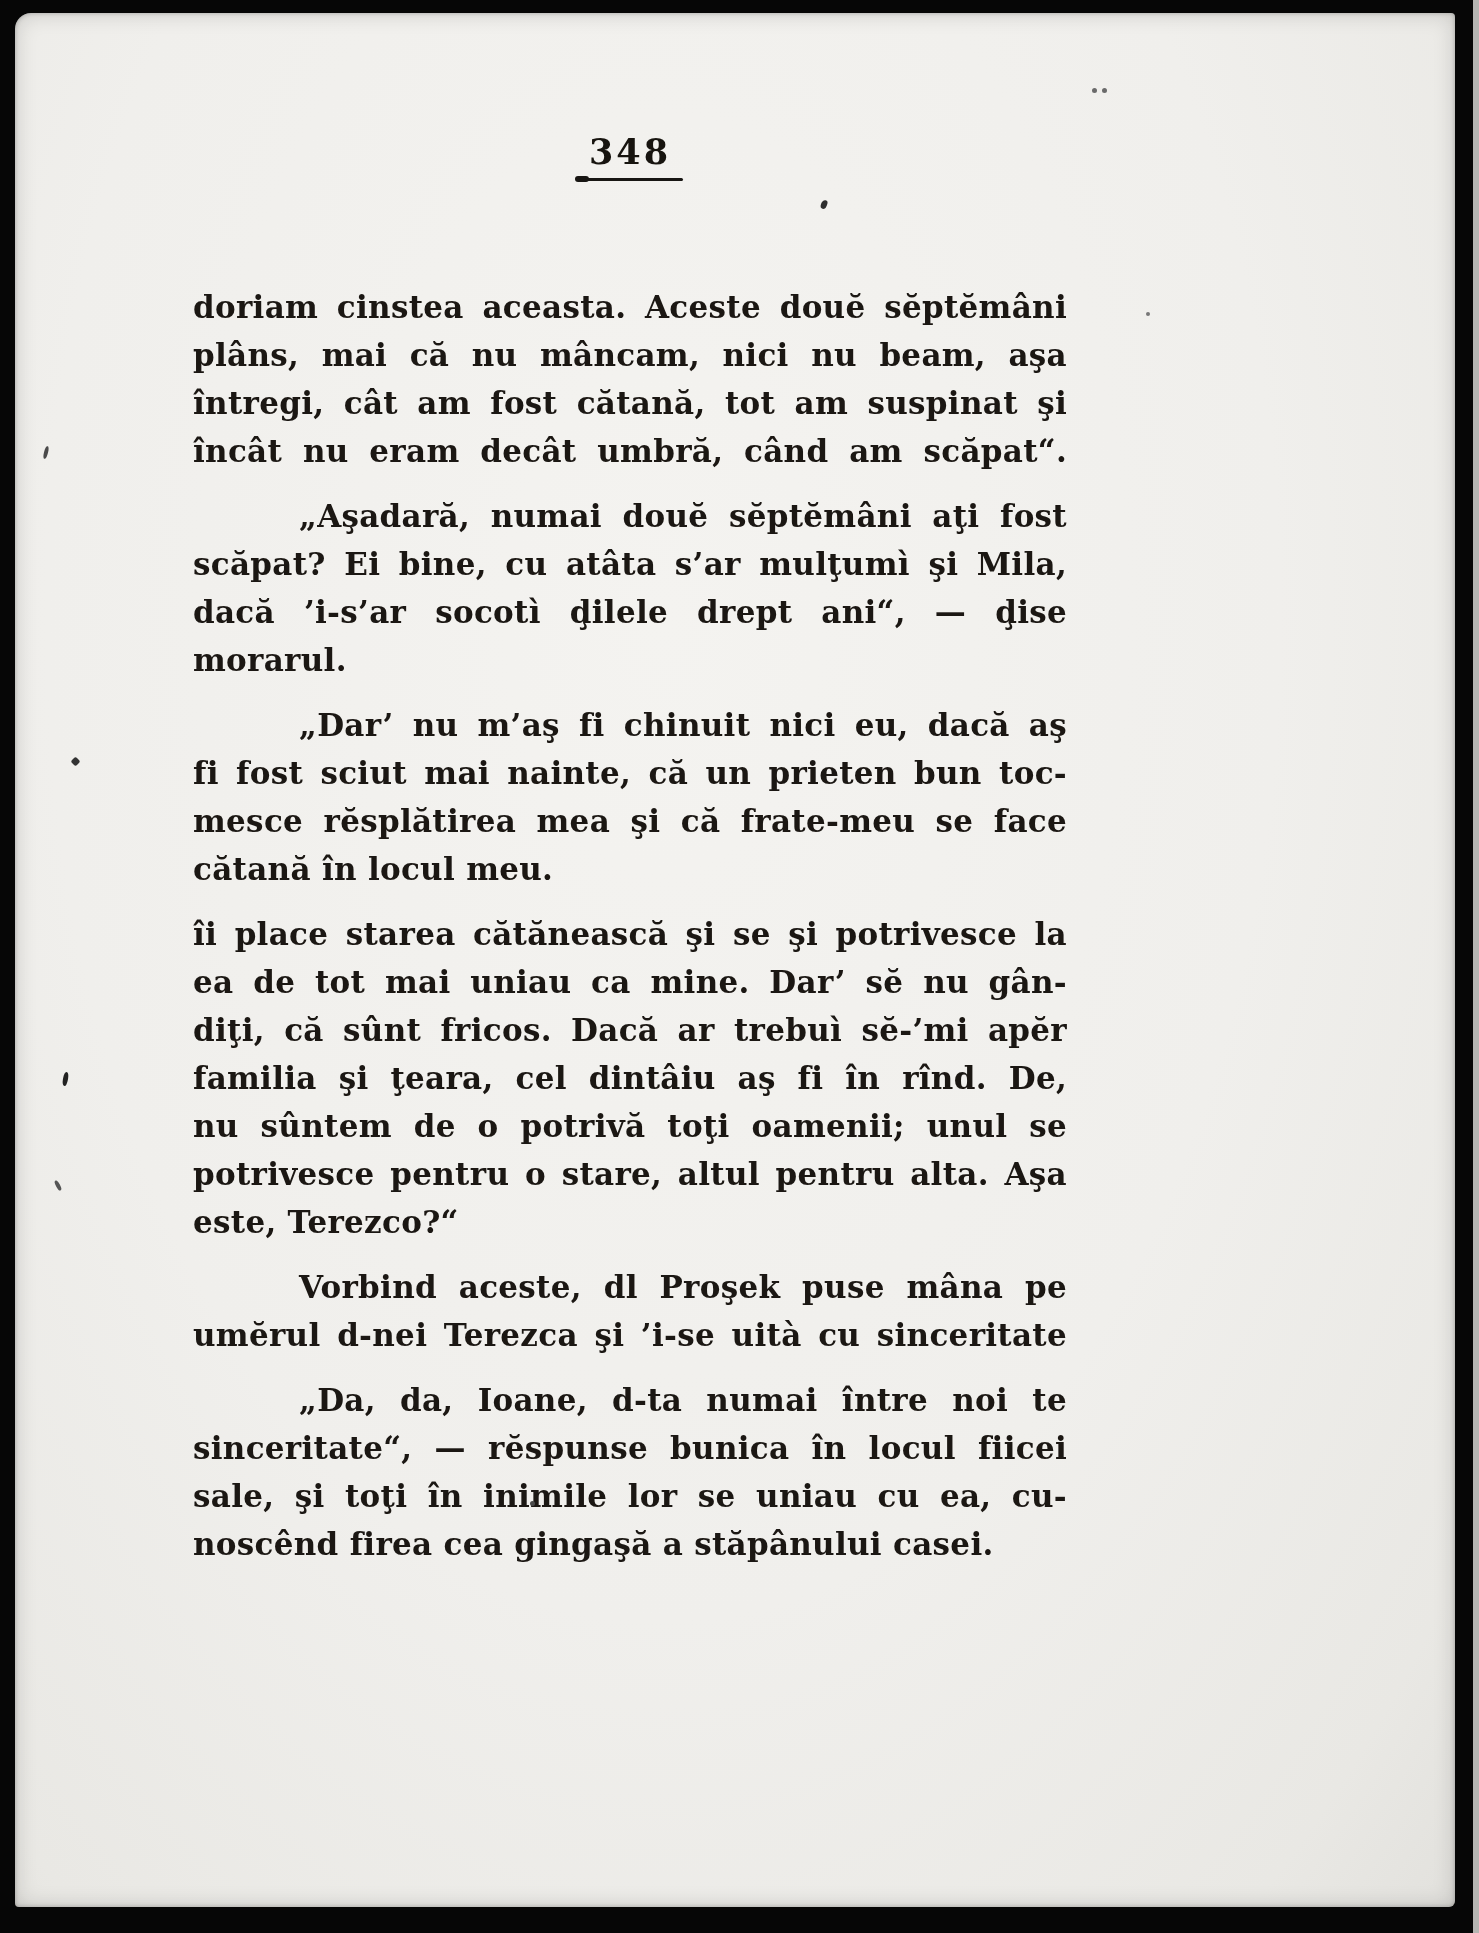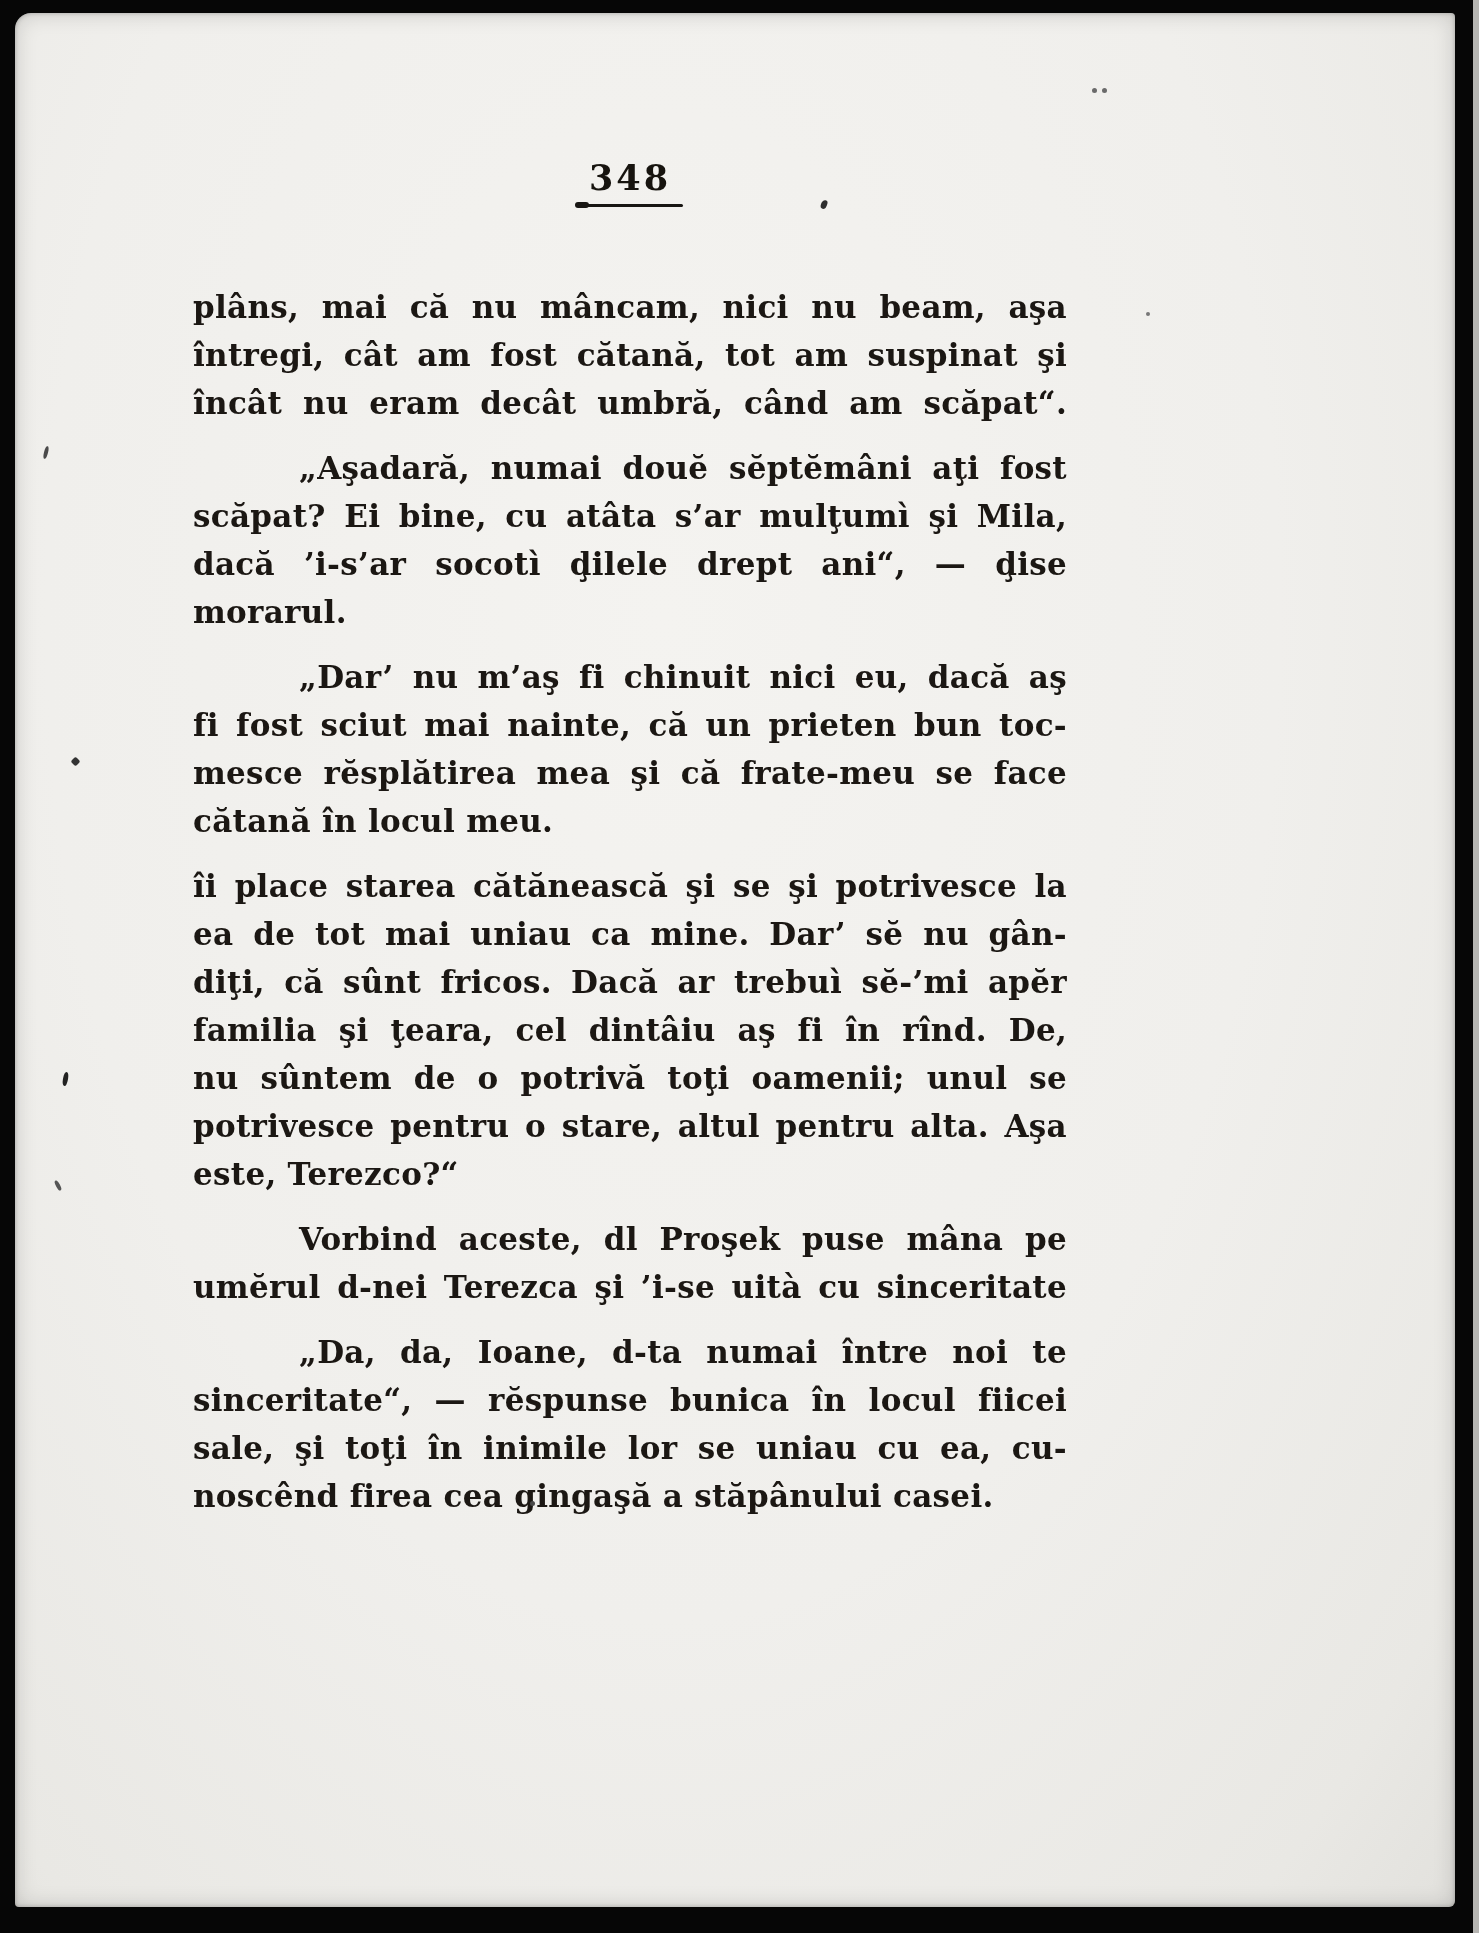--- a/index.html
+++ b/index.html
@@ -20,21 +20,21 @@
     position:absolute;left:15px;top:13px;right:24px;bottom:26px;
     background:radial-gradient(ellipse at 45% 32%, #f4f3f0 0%, #f0efec 55%, #e9e8e4 88%, #e2e1dd 100%);
     border-radius:16px 4px 6px 4px;
     box-shadow:inset 0 0 22px rgba(0,0,0,.16), inset 0 0 4px rgba(0,0,0,.25);
   }
   .page-number-wrap{
     position:absolute;left:178px;top:118px;width:874px;
     text-align:center;color:#17140f;
   }
   .page-number{
-    font-size:35px;font-weight:bold;letter-spacing:3px;display:inline-block;margin-top:26px;
+    font-size:35px;font-weight:bold;letter-spacing:3px;display:inline-block;
   }
   .page-number-rule{
     margin:6px auto 0;width:106px;height:3px;background:#181613;
     border-radius:2px;position:relative;
   }
   .page-number-rule::before{
     content:"";position:absolute;left:-2px;top:-2px;width:14px;height:6px;
     background:#181613;border-radius:3px;
   }
   .text-body{
@@ -63,20 +63,21 @@
 
 <div class="scan">
   <div class="edge-strip"></div>
   <div class="paper">
     <div class="page-number-wrap">
       <div class="page-number">348</div>
       <div class="page-number-rule"></div>
     </div>
     <div class="text-body">
         <div class="paragraph">
+          <div class="line">doriam cinstea aceasta. Aceste douĕ sĕptĕmâni</div>
           <div class="line">plâns, mai că nu mâncam, nici nu beam, aşa</div>
           <div class="line">întregi, cât am fost cătană, tot am suspinat şi</div>
           <div class="line">încât nu eram decât umbră, când am scăpat“.</div>
         </div>
         <div class="paragraph">
           <div class="line indent">„Aşadară, numai douĕ sĕptĕmâni aţi fost</div>
           <div class="line">scăpat? Ei bine, cu atâta s’ar mulţumì şi Mila,</div>
           <div class="line">dacă ’i-s’ar socotì ḑilele drept ani“, — ḑise</div>
           <div class="line end">morarul.</div>
         </div>

